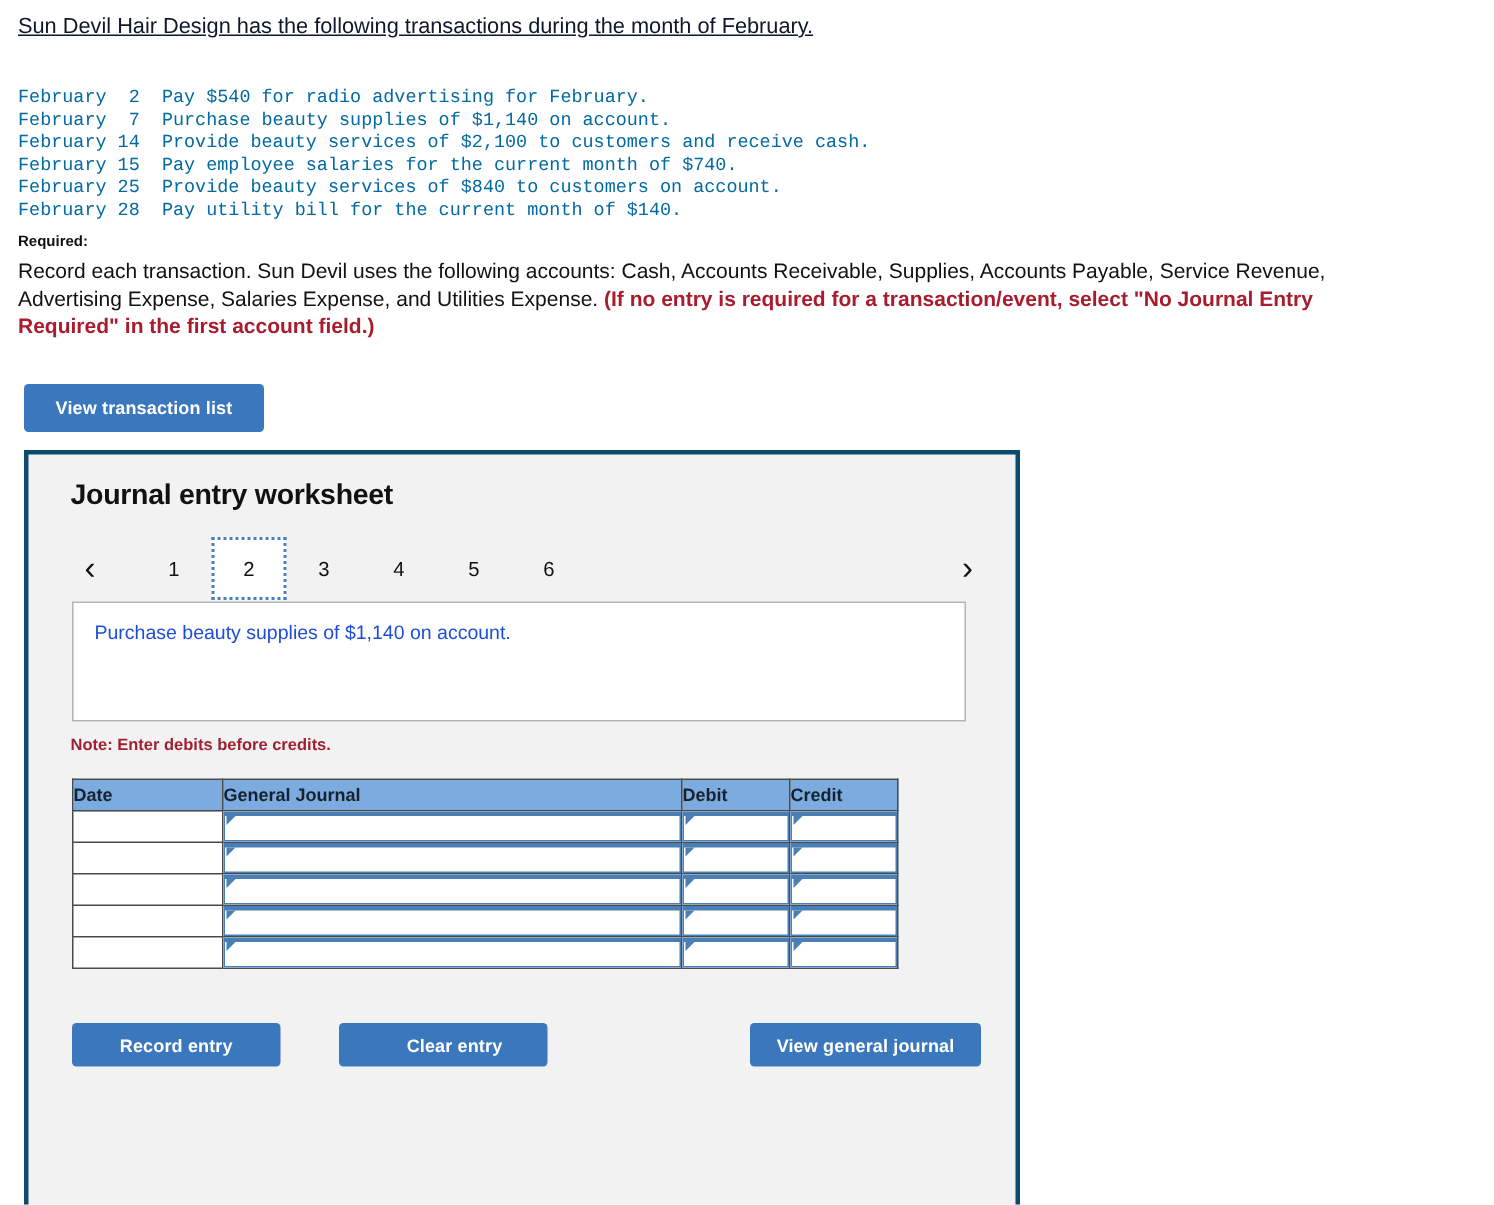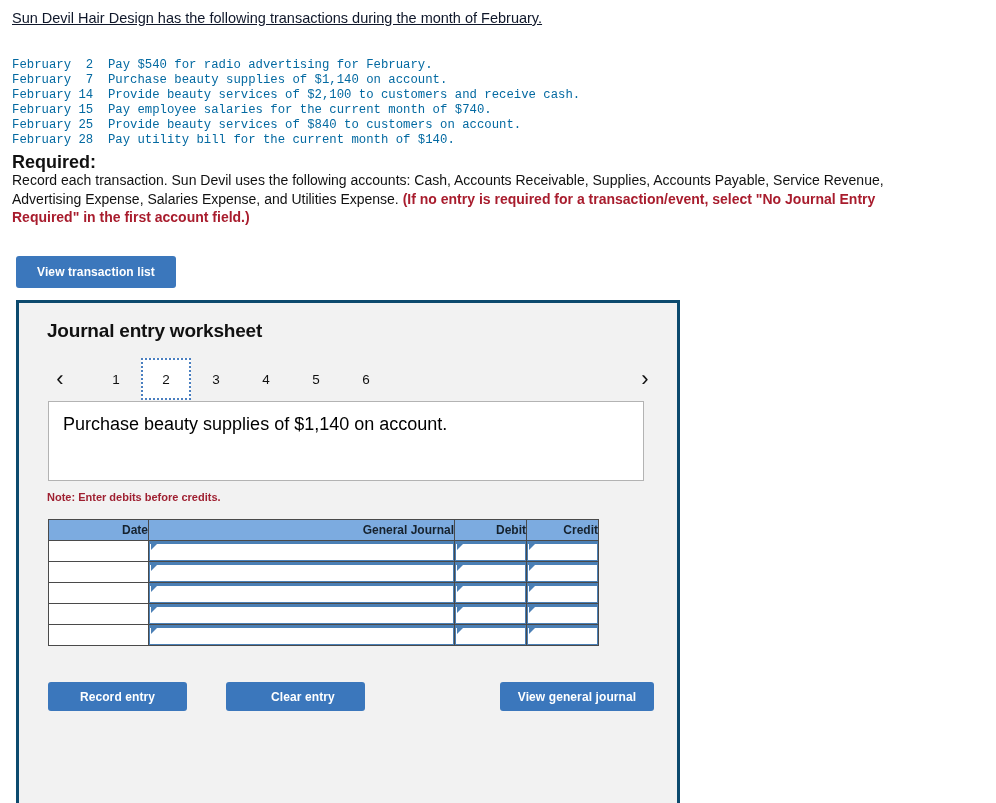--- a/index.html
+++ b/index.html
@@ -39,21 +39,21 @@
   }
 
   
   .required-wrap {
     position: absolute;
     left: 12px;
     top: 153px;
     width: 922px;
   }
   .required-label {
-    font-size: 18px;
+    font-size: 10px;
     font-weight: bold;
     color: #111;
     line-height: 18px;
   }
   .required-body {
     font-size: 14px;
     color: #111;
     line-height: 18.5px;
   }
   .red-bold {
@@ -167,22 +167,22 @@
     width: 596px;
     height: 80px;
     background: #ffffff;
     border: 1px solid #b3b3b3;
     box-sizing: border-box;
   }
   .desc-text {
     position: absolute;
     left: 14px;
     top: 12px;
-    font-size: 18px;
-    color: #000000;
+    font-size: 13px;
+    color: #1d4ed8;
   }
 
   .note {
     position: absolute;
     left: 28px;
     top: 188px;
     font-size: 11px;
     font-weight: bold;
     color: #9f2031;
   }
@@ -197,21 +197,21 @@
     table-layout: fixed;
   }
   .jtable th {
     background: #7cabe0;
     border: 1px solid #4a4a4a;
     font-size: 12px;
     font-weight: bold;
     color: #16222e;
     height: 18px;
     padding: 1px 0;
-    text-align: right;
+    text-align: left;
   }
   .jtable td {
     border: 1px solid #4a4a4a;
     padding: 0;
     height: 20px;
     background: #ffffff;
     vertical-align: middle;
   }
   .col-date   { width: 100px; }
   .col-gj     { width: 306px; }

